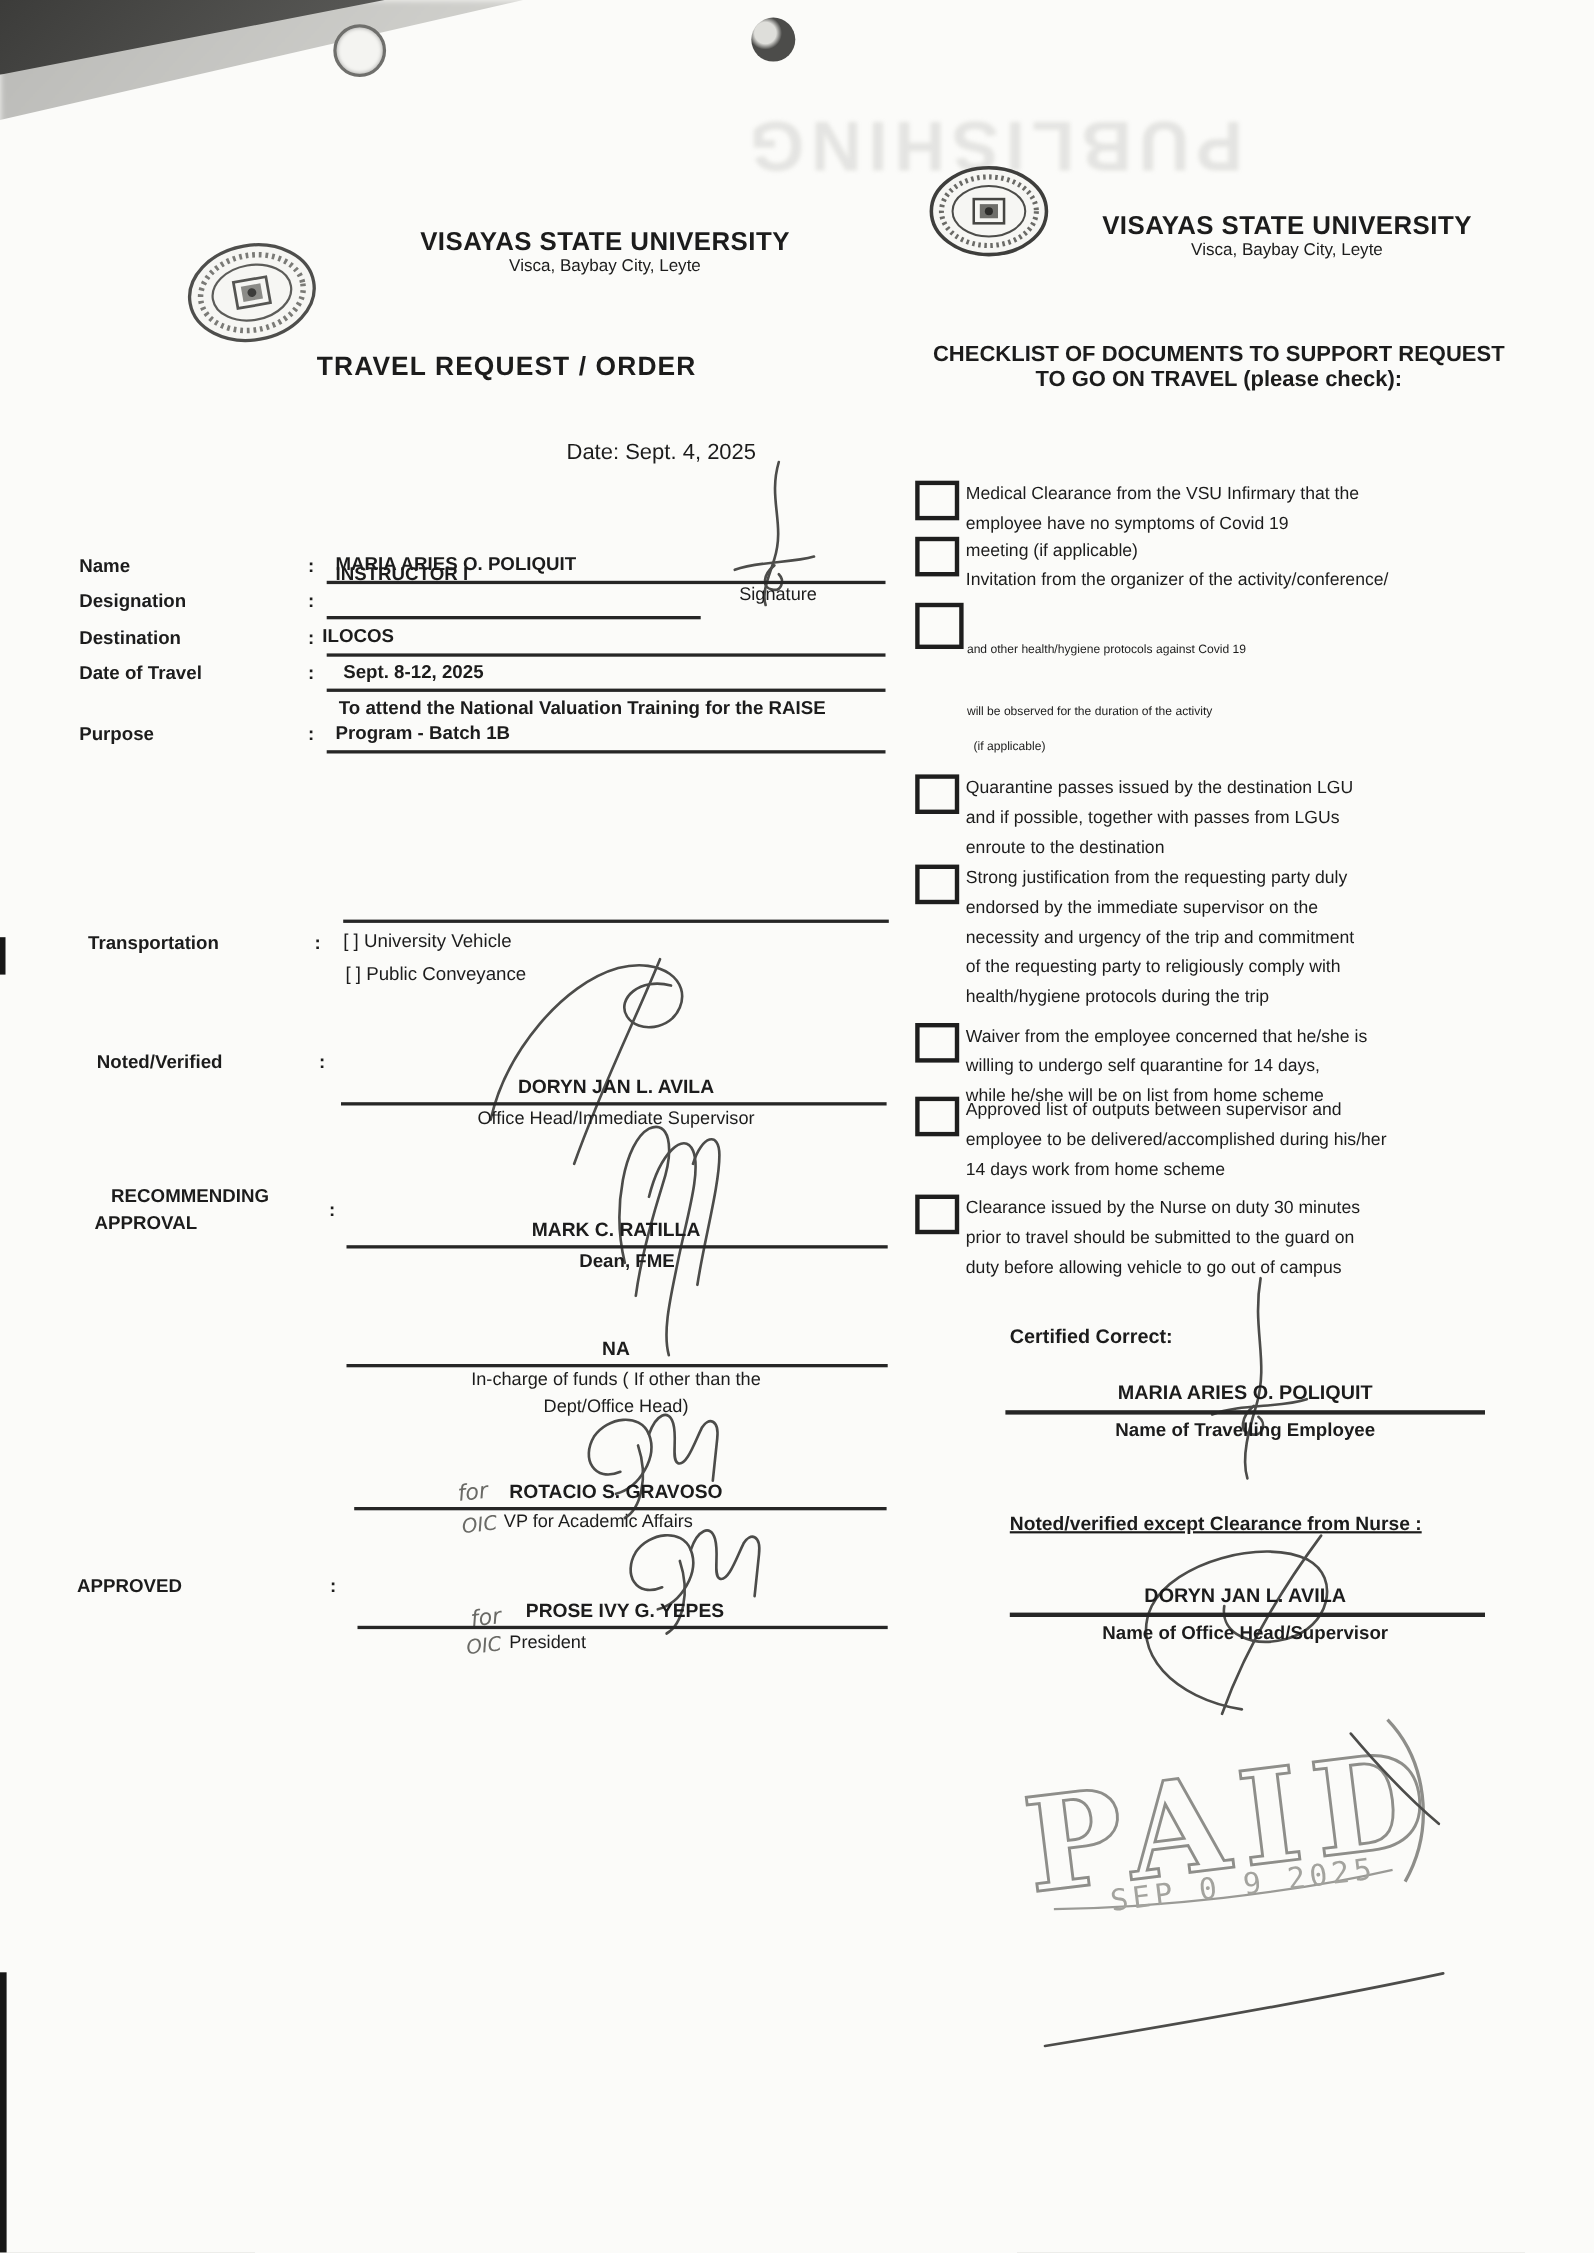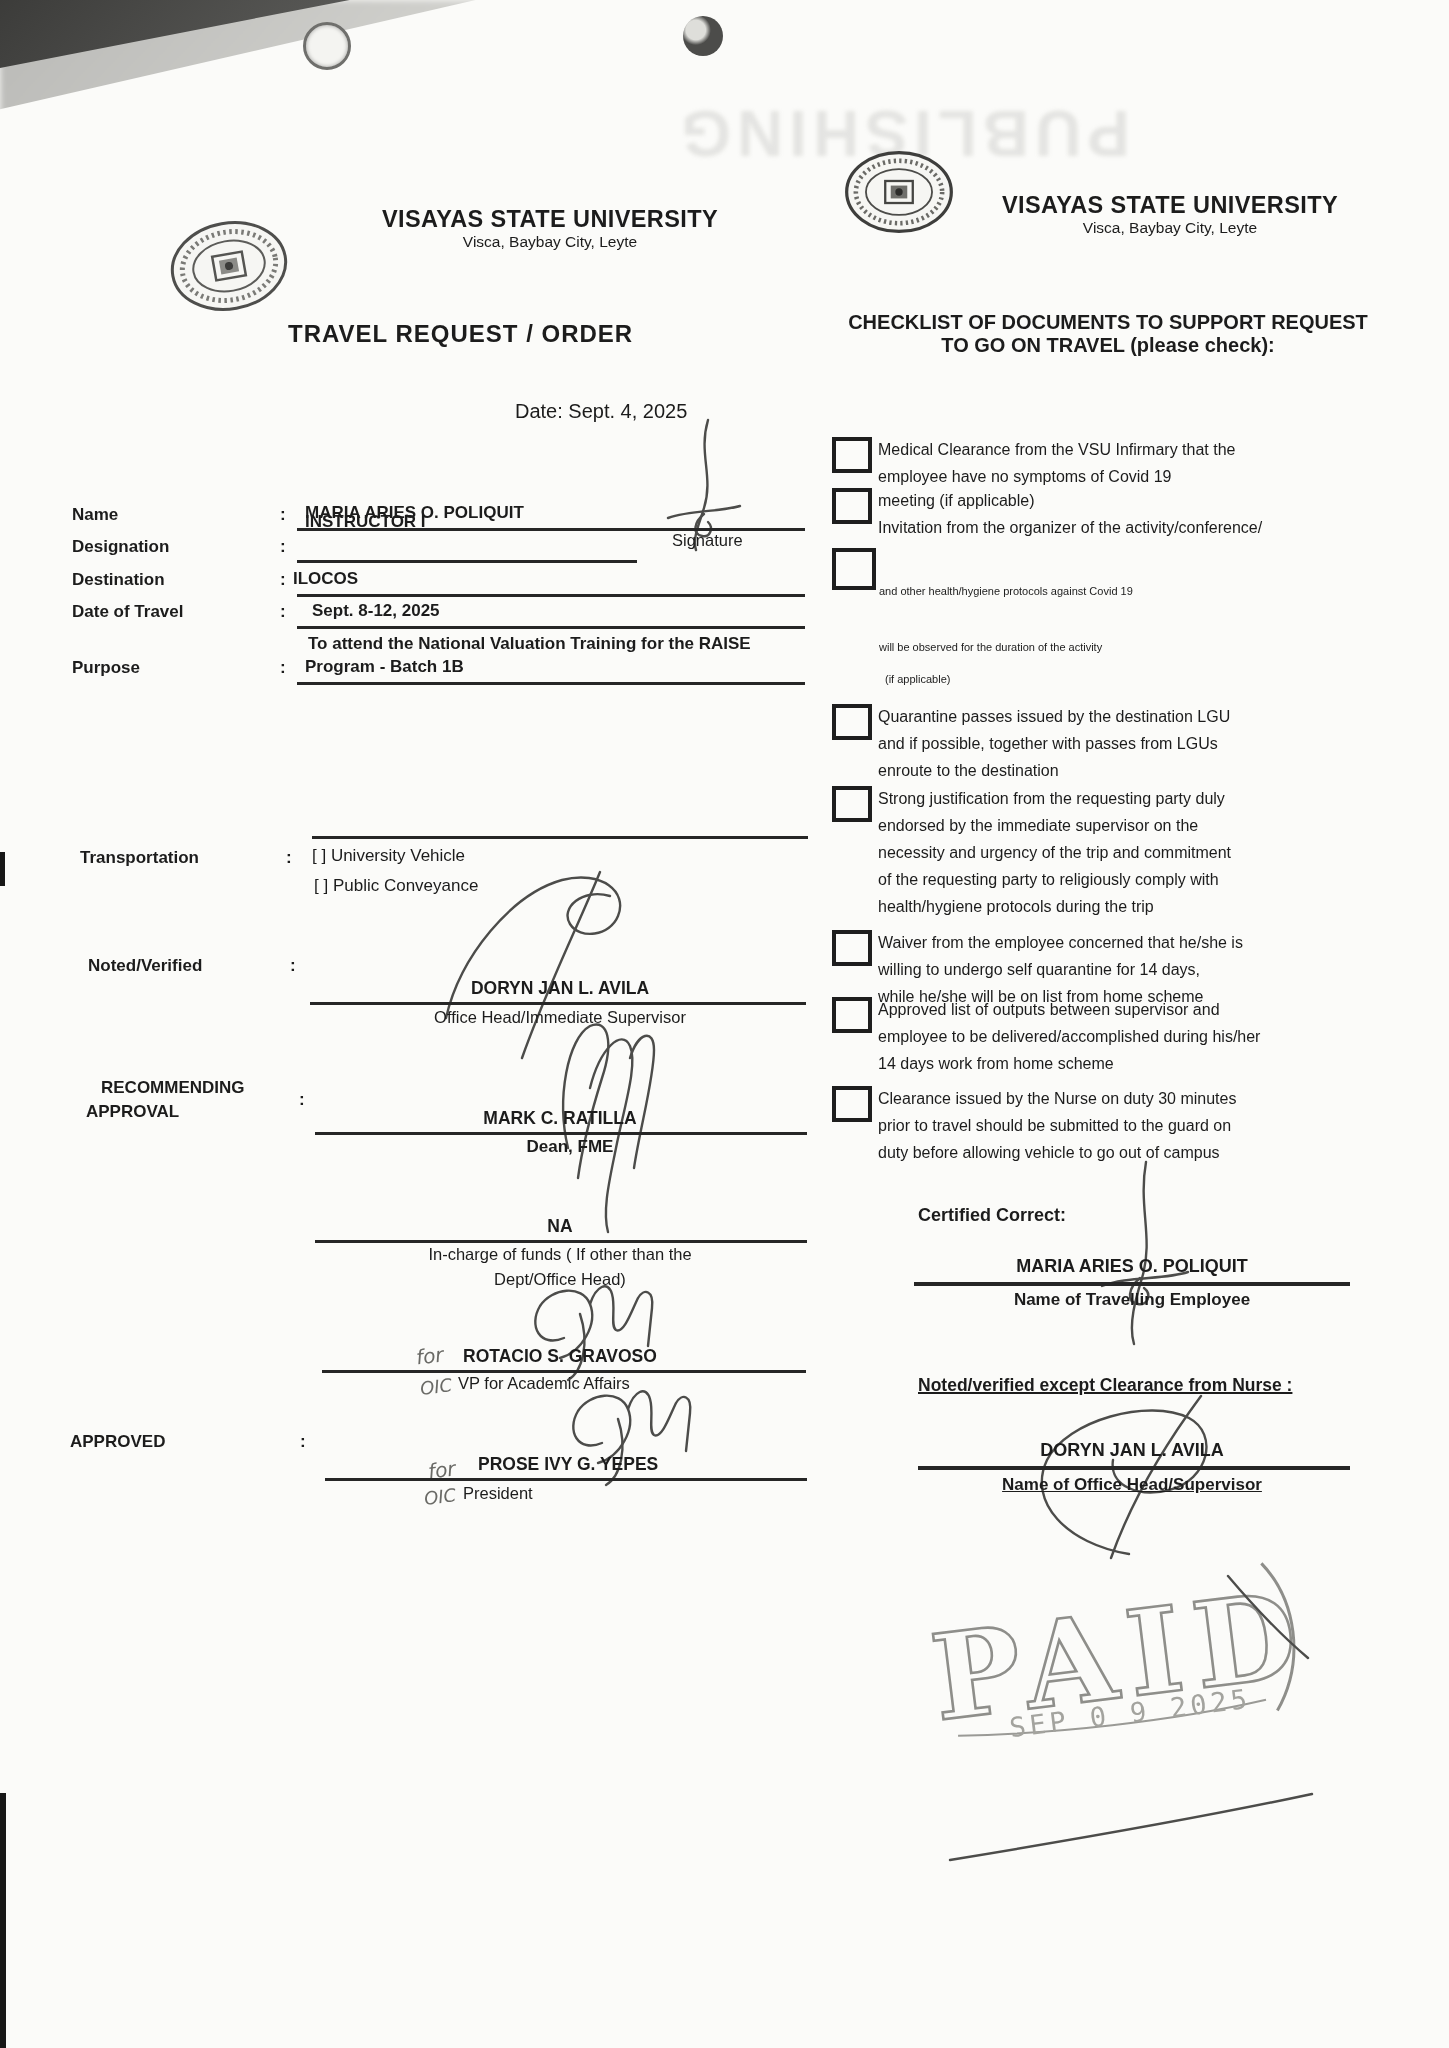--- a/index.html
+++ b/index.html
@@ -264,21 +264,21 @@
   <div class="abs" style="left:914px;top:1258px;width:436px;height:24px;border-bottom:4px solid #262626;"></div>
   <div class="abs cblock sig-name" style="left:912px;top:1290px;width:440px;font-size:17px;">Name of Travelling Employee</div>
 
   <div class="abs bold-underline" style="left:918px;top:1375px;">Noted/verified except Clearance from Nurse :</div>
   <svg class="abs sig" style="left:1005px;top:1388px;" width="240" height="178" viewBox="0 0 240 178">
     <path d="M124,166 C62,156 22,114 42,72 C62,32 144,10 184,30 C214,46 204,92 164,102 C134,110 104,98 108,72"></path>
     <path d="M196,8 C156,62 126,114 106,170"></path>
   </svg>
   <div class="abs cblock sig-name" style="left:912px;top:1440px;width:440px;font-size:18px;">DORYN JAN L. AVILA</div>
   <div class="abs" style="left:918px;top:1442px;width:432px;height:24px;border-bottom:4px solid #262626;"></div>
-  <div class="abs cblock sig-name" style="left:912px;top:1475px;width:440px;font-size:17px;text-decoration:underline;">Name of Office Head/Supervisor</div>
+  <div class="abs cblock sig-name" style="left:912px;top:1475px;width:440px;font-size:17px;">Name of Office Head/Supervisor</div>
 
   <svg class="abs" style="left:905px;top:1548px;transform:rotate(-7deg);" width="420" height="240" viewBox="0 0 420 240">
     <text x="28" y="150" font-family="DejaVu Serif, serif" font-size="118" font-weight="bold" fill="none" stroke="#8e8e8a" stroke-width="2.6" letter-spacing="12">PAID</text>
     <path d="M368,34 C398,74 400,136 366,182" fill="none" stroke="#8e8e8a" stroke-width="3"></path>
     <path d="M46,168 C140,178 260,180 356,170" fill="none" stroke="#9a9a96" stroke-width="2"></path>
     <text x="98" y="176" font-family="DejaVu Sans Mono, monospace" font-size="27" fill="#a3a39e" letter-spacing="4">SEP 0 9 2025</text>
   </svg>
 
   <svg class="abs sig" style="left:920px;top:1560px;" width="410" height="330" viewBox="0 0 410 330">
     <path d="M30,300 C140,282 280,258 392,234" stroke-width="2.6"></path>

